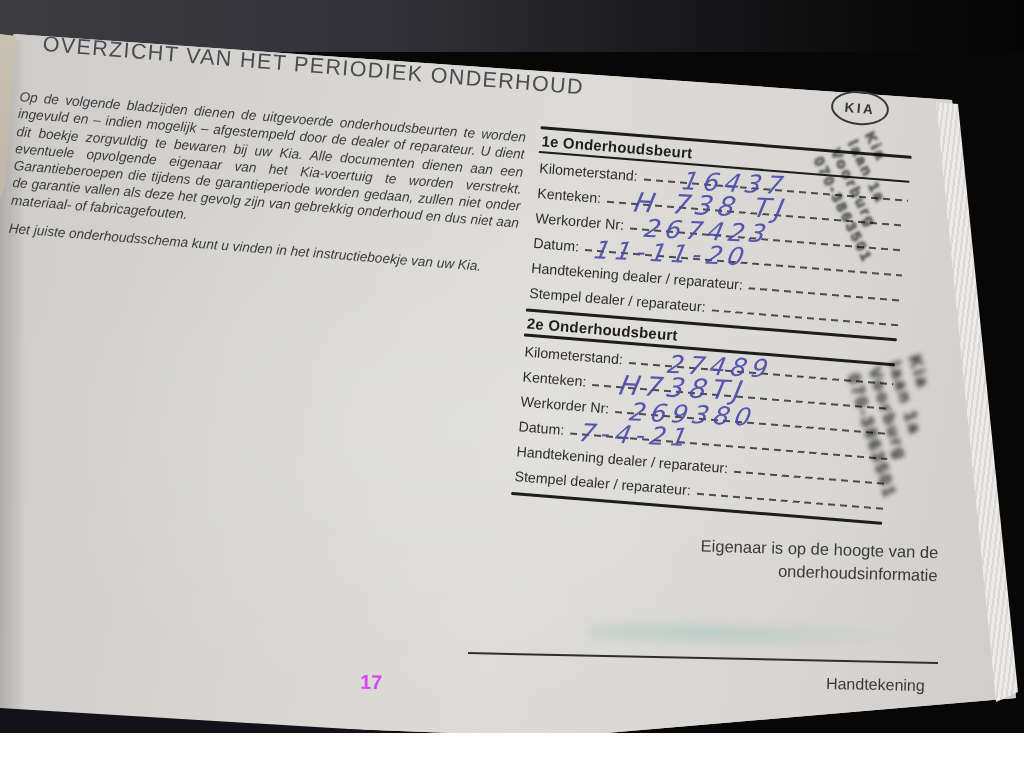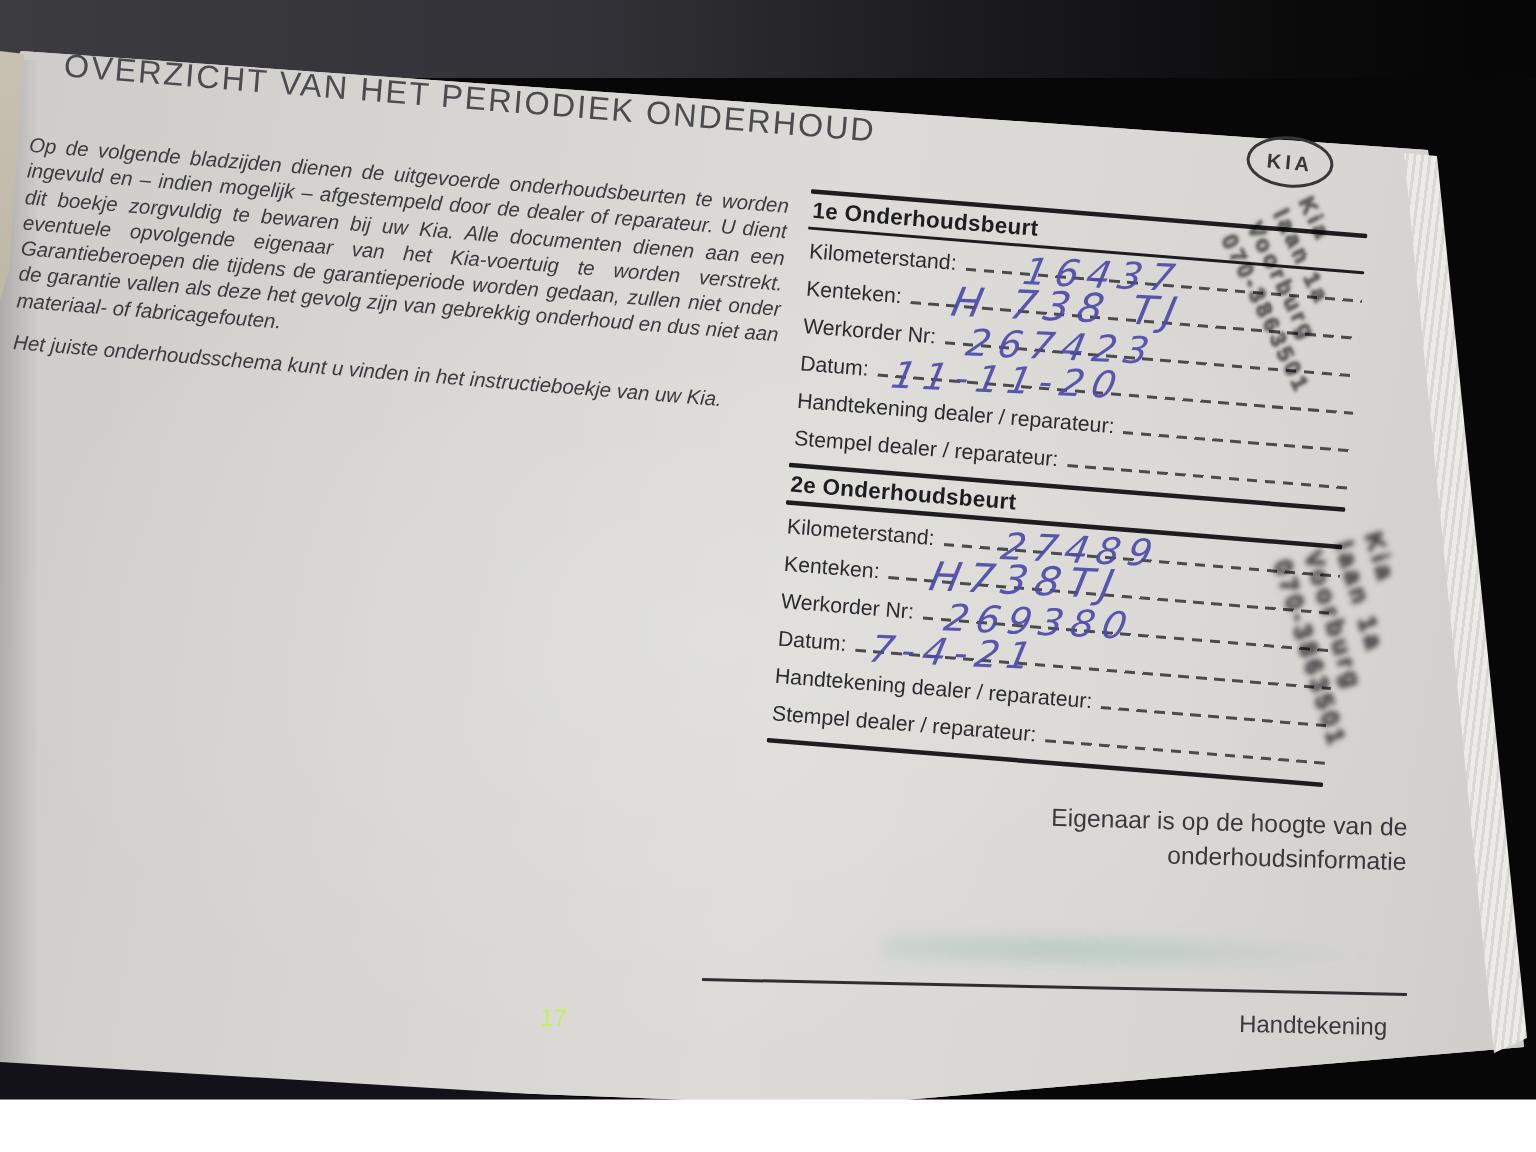--- a/index.html
+++ b/index.html
@@ -115,21 +115,21 @@
   .sig-line{
     position:absolute;left:468px;top:657px;width:470px;height:2px;z-index:5;
     background:#2e2e31;transform:rotate(1.2deg);
   }
   .sig-label{
     position:absolute;left:826px;top:676px;z-index:5;
     font-size:16px;color:#39393d;transform:rotate(1.2deg);
   }
   .page-number{
     position:absolute;left:360px;top:671px;z-index:5;
-    font-size:16px;font-weight:normal;color:#bef264;transform:rotate(1deg);
+    font-size:20px;font-weight:bold;color:#d946ef;transform:rotate(1deg);
   }
 </style>
 </head>
 <body>
 
 <div class="photo">
 
   <div class="strip-top"></div>
   <div class="page"></div>
   <div class="page-left-shadow"></div>

